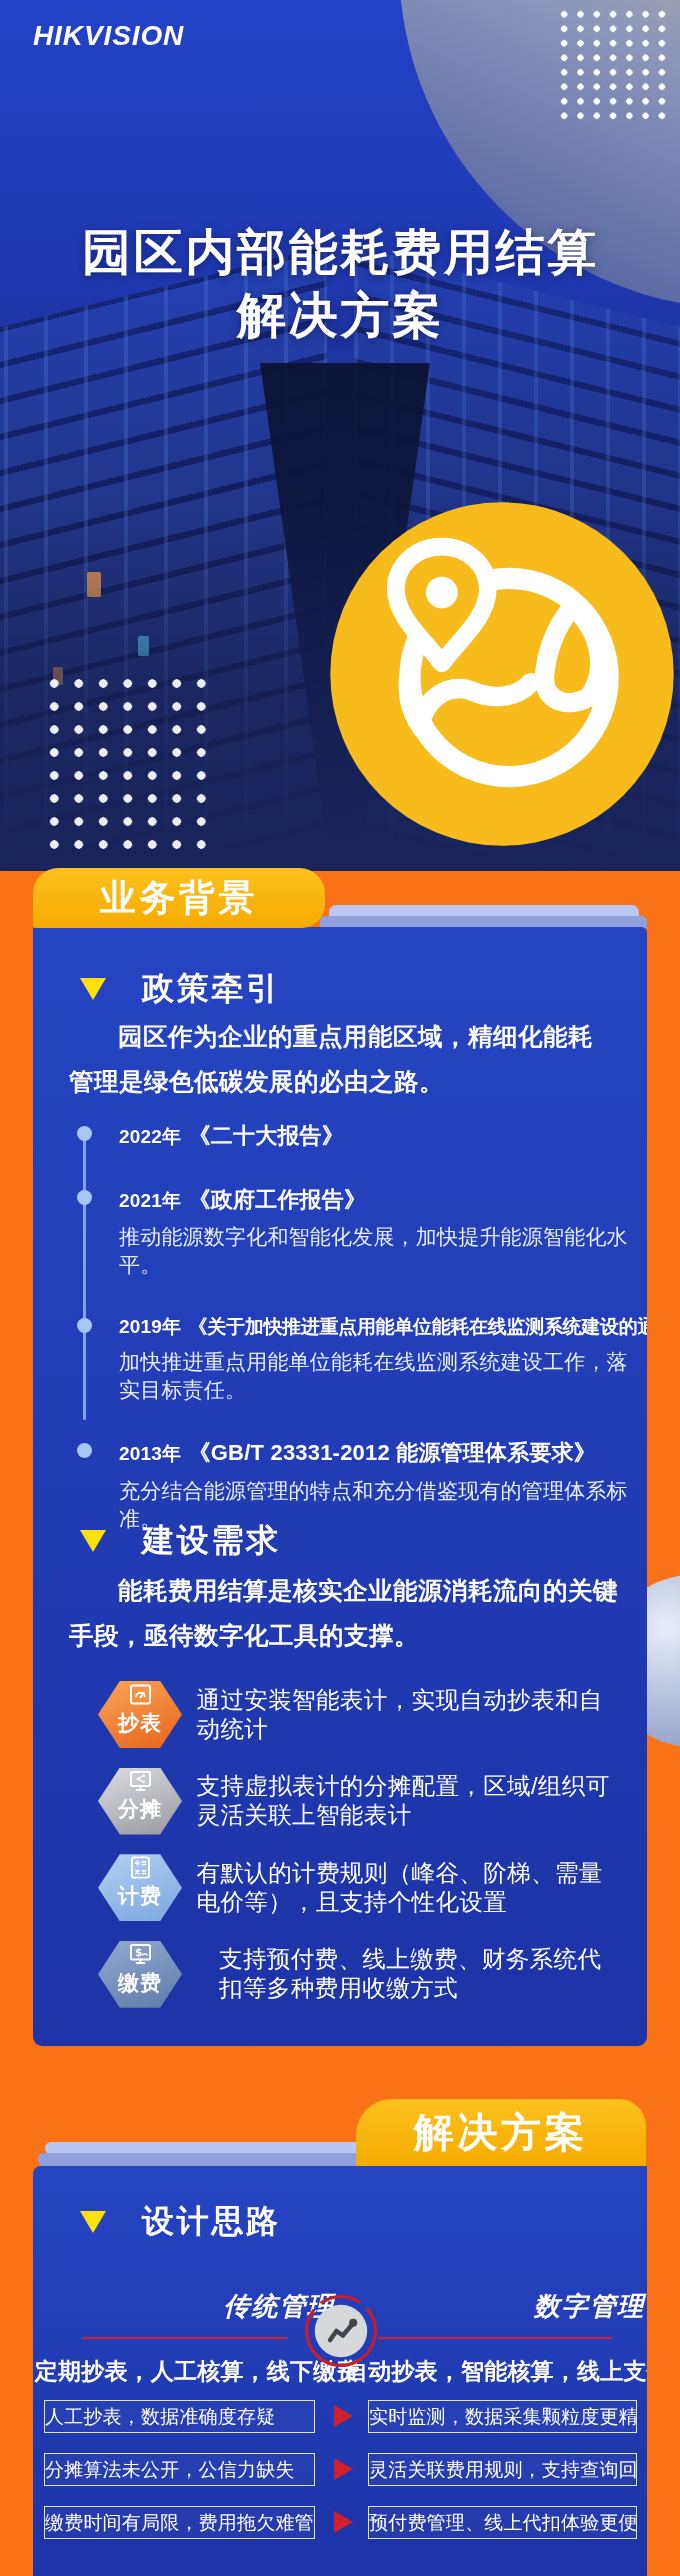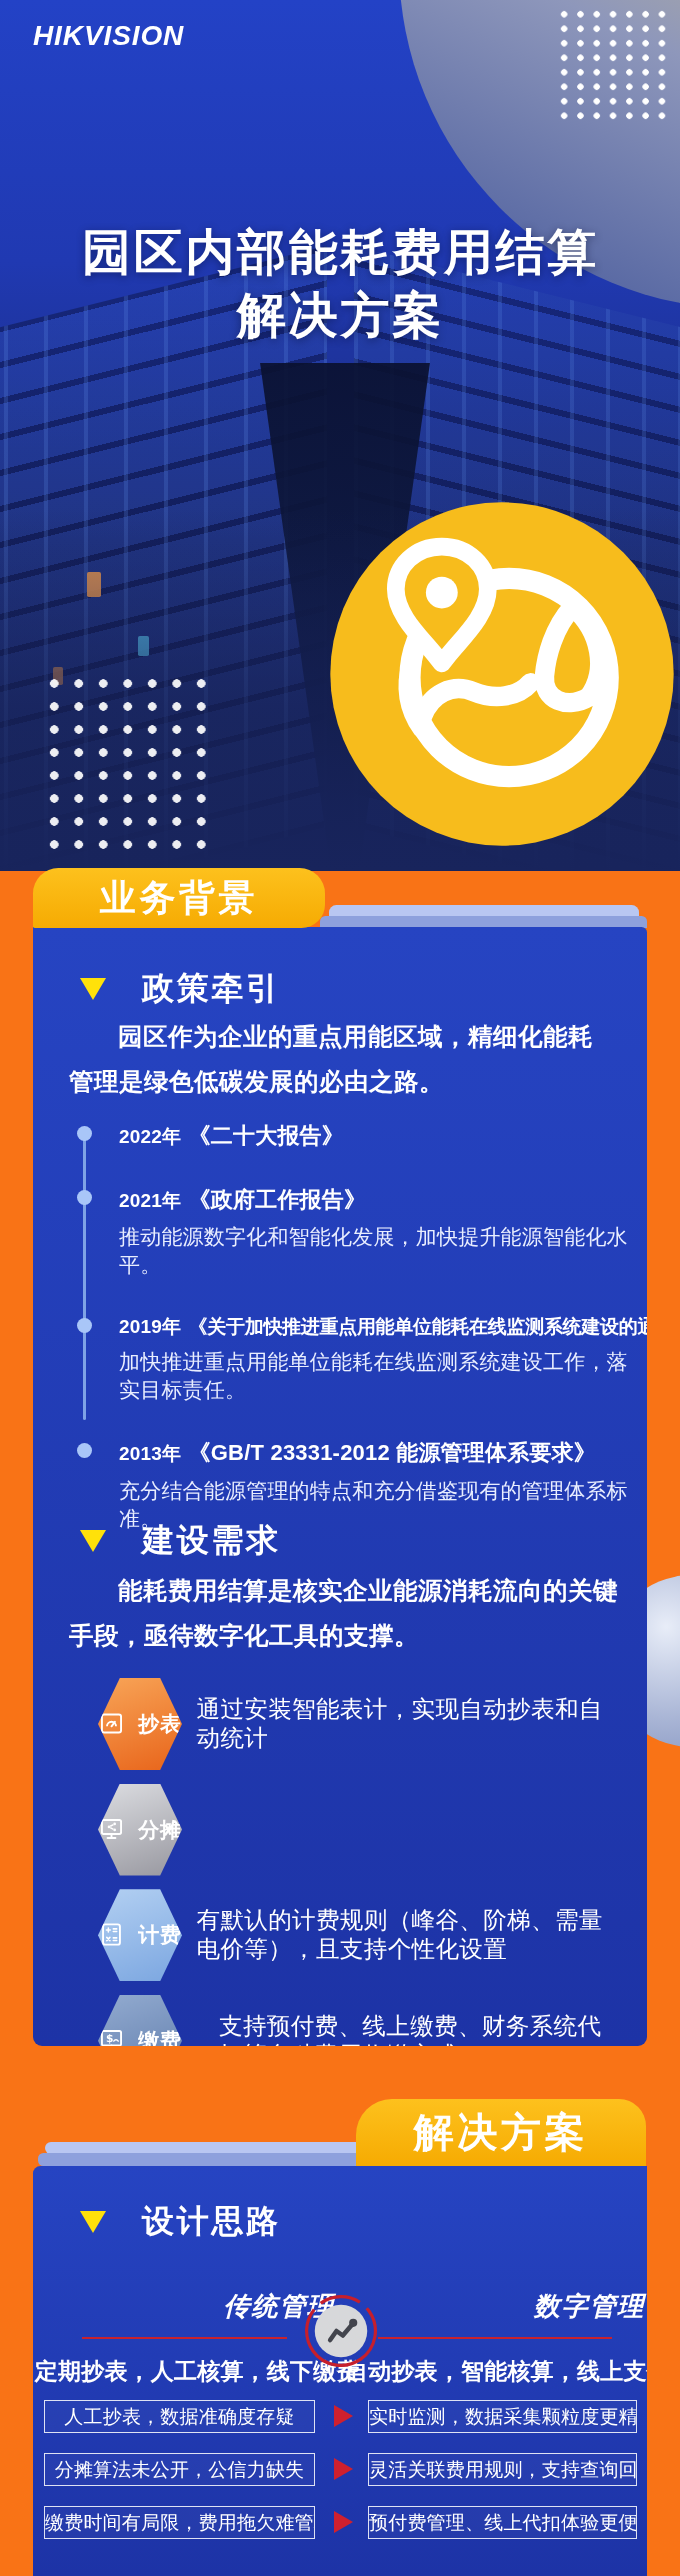--- a/index.html
+++ b/index.html
@@ -72,43 +72,43 @@
   .tl-line{position:absolute;left:6.4px;top:16.3px;width:2.7px;height:283px;background:#7fa3e6;border-radius:1.8px;}
   .tl-item{position:relative;padding-left:42px;margin-bottom:34px;}
   .tl-dot{position:absolute;left:0;top:4.5px;width:15.4px;height:15.4px;border-radius:50%;background:#a9c6f8;}
   .tl-head{font-size:22px;font-weight:700;white-space:nowrap;letter-spacing:0.2px;}
   .tl-year{font-size:19px;margin-right:7.3px;}
   .tl-item.long .tl-doc{font-size:19px;letter-spacing:-0.3px;}
   .tl-desc{margin-top:8.2px;font-size:21px;font-weight:400;color:#e9eeff;letter-spacing:0.2px;}
   
   .hex-list{position:absolute;left:0;top:751px;right:0;}
   .hex-row{display:flex;align-items:center;margin-bottom:13.6px;min-height:73px;}
-  .hex{width:84px;height:92px;flex:none;margin-left:65px;display:flex;flex-direction:row;
-    align-items:center;justify-content:space-between;
+  .hex{width:84px;height:67px;flex:none;margin-left:65px;display:flex;flex-direction:column;
+    align-items:center;justify-content:flex-start;
     clip-path:polygon(26% 0,74% 0,100% 50%,74% 100%,26% 100%,0 50%);}
   .hex svg{display:block;margin-bottom:0.9px;}
   .hex-label{font-size:21px;font-weight:700;letter-spacing:0.9px;}
   .hex-0{background:linear-gradient(160deg,#f8a558,#e8641a);}
   .hex-1{background:linear-gradient(160deg,#dcdde1,#97979f);}
   .hex-2{background:linear-gradient(160deg,#b3d0f2,#7ba6e0);}
   .hex-3{background:linear-gradient(160deg,#93abd0,#5c7aaa);}
   .hex-desc{margin-left:14.5px;padding-right:23.6px;font-size:23.6px;font-weight:500;line-height:29px;letter-spacing:0.3px;}
   
   .cmp-col{position:absolute;top:123px;width:300px;text-align:right;}
   .cmp-col-l{left:1.8px;}
   .cmp-col-r{left:312px;}
   .cmp-title{margin:0;font-size:26px;font-weight:800;font-style:italic;letter-spacing:1.8px;}
   .cmp-underline{height:2.7px;background:#c8222e;margin:12.7px auto 0;}
   .cmp-underline-l{width:205px;}
   .cmp-underline-r{width:234px;}
   .cmp-sub{margin:16.3px 0 0;font-size:23px;font-weight:700;letter-spacing:0.2px;white-space:nowrap;}
   .vs-circle{position:absolute;left:270px;top:127px;width:76px;height:76px;z-index:3;}
   .cmp-rows{position:absolute;left:0;top:234px;right:0;}
   .cmp-row{position:relative;height:33px;margin-bottom:20px;}
-  .cmp-box{position:absolute;top:0;height:31px;line-height:31px;text-align:center;
+  .cmp-box{position:absolute;top:0;height:31px;line-height:31px;text-align:left;
     border:0.9px solid rgba(255,255,255,.85);background:rgba(255,255,255,.03);
     font-size:19px;letter-spacing:0.2px;white-space:nowrap;overflow:hidden;}
   .cmp-box-l{left:11px;width:269px;}
   .cmp-box-r{left:335px;width:267px;}
   .cmp-arrow{position:absolute;left:301px;top:4.5px;width:0;height:0;
     border-left:19px solid #d0202e;border-top:11.8px solid transparent;border-bottom:11.8px solid transparent;}
 </style>
 </head>
 <body>
 
@@ -224,20 +224,21 @@
           <svg width="27" height="27" viewBox="0 0 24 24">
             <rect x="3.5" y="3.5" width="17" height="12.5" rx="1.5" fill="none" stroke="#fff" stroke-width="1.7"></rect>
             <path d="M12 16 v3.5 M8.5 19.5 h7" fill="none" stroke="#fff" stroke-width="1.7" stroke-linecap="round"></path>
             <circle cx="14.8" cy="7" r="1.2" fill="#fff"></circle>
               <circle cx="9.8" cy="9.7" r="1.2" fill="#fff"></circle>
               <circle cx="14.8" cy="12.4" r="1.2" fill="#fff"></circle>
             <path d="M10.9 9.1 l2.8 -1.5 M10.9 10.3 l2.8 1.5" stroke="#fff" stroke-width="1.3"></path>
           </svg>
           <span class="hex-label">分摊</span>
         </div>
+        <div class="hex-desc" style="max-width:427px;">支持虚拟表计的分摊配置，区域/组织可灵活关联上智能表计</div>
       </div>
 
       <div class="hex-row">
         <div class="hex hex-2">
           <svg width="27" height="27" viewBox="0 0 24 24">
             <rect x="4.5" y="3" width="15" height="18" rx="2" fill="none" stroke="#fff" stroke-width="1.7"></rect>
             <path d="M7.5 8 h3.4 M9.2 6.3 v3.4" stroke="#fff" stroke-width="1.4" stroke-linecap="round"></path>
             <path d="M7.8 14.6 l2.8 2.8 M10.6 14.6 l-2.8 2.8" stroke="#fff" stroke-width="1.4" stroke-linecap="round"></path>
             <path d="M13.6 7 h3 M13.6 9.4 h3 M13.6 15 h3 M13.6 17.4 h3" stroke="#fff" stroke-width="1.4" stroke-linecap="round"></path>
           </svg>

